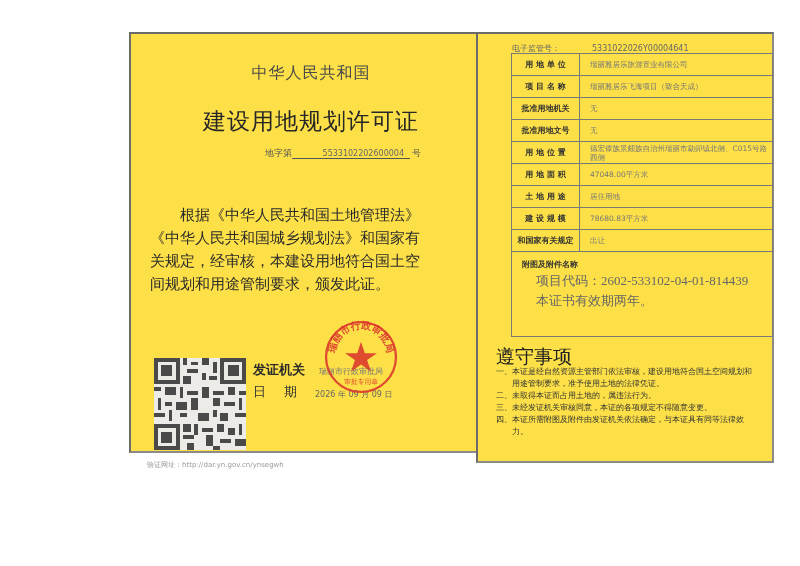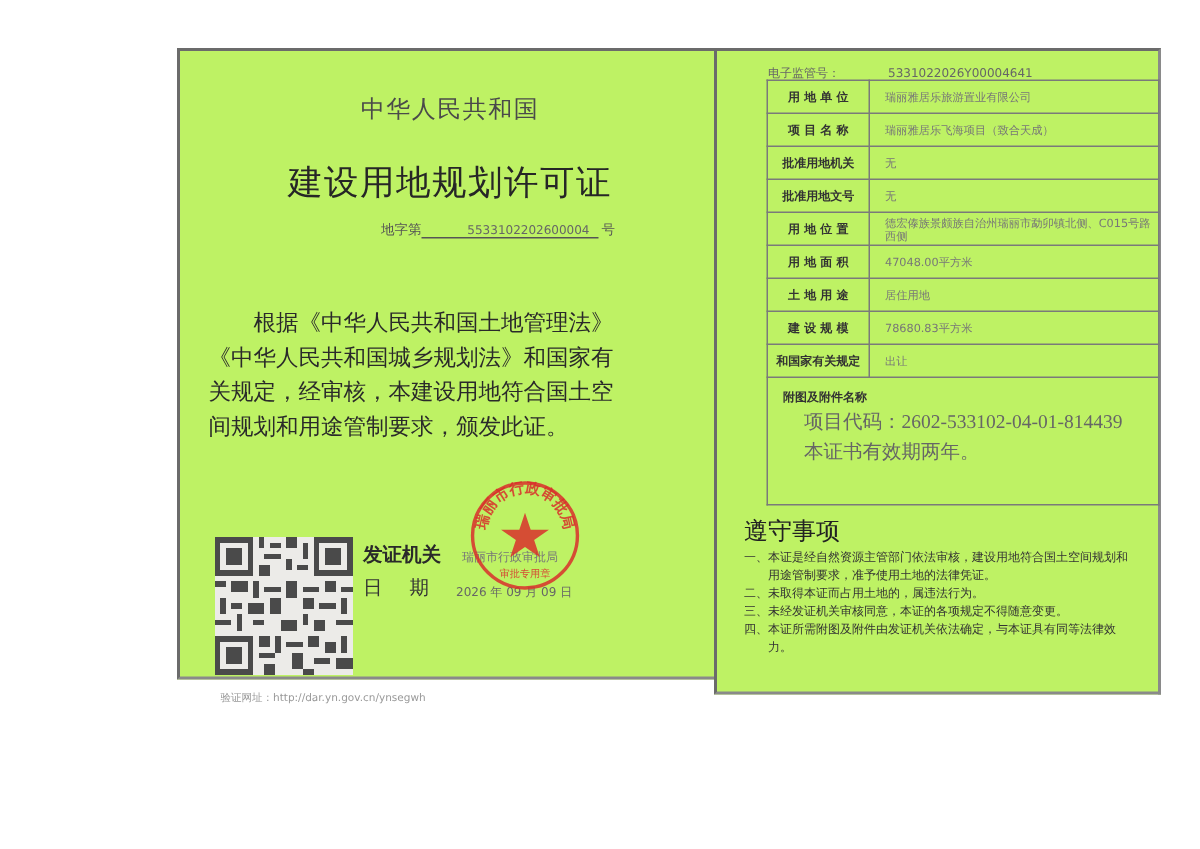--- a/index.html
+++ b/index.html
@@ -1,27 +1,27 @@
 <!DOCTYPE html>
 <html><head>
 <meta charset="utf-8">
 <style>
   * { box-sizing: border-box; margin: 0; padding: 0; }
   html, body { width: 800px; height: 566px; background: #ffffff; overflow: hidden; }
   body { position: relative; font-family: "DejaVu Sans", sans-serif; color: #2a2a2a; }
 
   .page {
     position: absolute;
-    background: #bef264;
+    background: #fde047;
     border-top: 2px solid #6b6b6b;
     border-left: 2px solid #6b6b6b;
     border-right: 2px solid #8a8a8a;
     border-bottom: 2px solid #8a8a8a;
   }
-  #left-page { left: 118px; top: 32px; width: 364px; height: 421px; }
+  #left-page { left: 129px; top: 32px; width: 364px; height: 421px; }
   #right-page { left: 476px; top: 32px; width: 298px; height: 431px; }
 
   
   .country { position: absolute; top: 29px; left: 0; width: 100%; text-align: center;
     font-size: 16px; color: #4a4a4a; letter-spacing: 1px; }
   .cert-title { position: absolute; top: 72px; left: 0; width: 100%; text-align: center;
     font-size: 23px; font-weight: normal; color: #262626; letter-spacing: 1px; }
   .cert-no { position: absolute; top: 113px; left: 134px; font-size: 9px; color: #555; white-space: nowrap; }
   .cert-no .num { display: inline-block; width: 118px; border-bottom: 1px solid #555;
     text-align: right; padding-right: 6px; font-size: 8px; color: #666; }
@@ -42,21 +42,21 @@
   .info-table { position: absolute; left: 33px; top: 19px; width: 262px; border-collapse: collapse;
     border: 1.5px solid #666; }
   .info-table td { border: 1px solid #7a7a7a; height: 22px; font-size: 8px; vertical-align: middle; }
   .info-table td.lbl { width: 68px; text-align: center; font-weight: bold; color: #333; }
   .info-table td.val { padding-left: 10px; color: #777; font-size: 7.5px; line-height: 9px; }
   .attach-cell { height: 85px !important; vertical-align: top !important; padding: 7px 0 0 10px; }
   .attach-title { font-weight: bold; font-size: 8px; color: #333; }
   .attach-line { font-size: 13px; color: #666; margin-left: 14px; margin-top: 2px; font-family: Liberation Serif, serif; }
   .attach-line:first-of-type { margin-top: 6px; }
 
-  .notes-title { position: absolute; left: 18px; top: 310px; font-size: 16px; color: #222; }
+  .notes-title { position: absolute; left: 18px; top: 310px; font-size: 19px; color: #222; }
   .notes { position: absolute; left: 18px; top: 332px; width: 262px; font-size: 8px; color: #333; line-height: 12px; }
   .notes .item { padding-left: 16px; text-indent: -16px; }
 </style>
 </head>
 <body>
 
 <div id="left-page" class="page">
   <div class="country">中华人民共和国</div>
   <div class="cert-title">建设用地规划许可证</div>
   <div class="cert-no">

